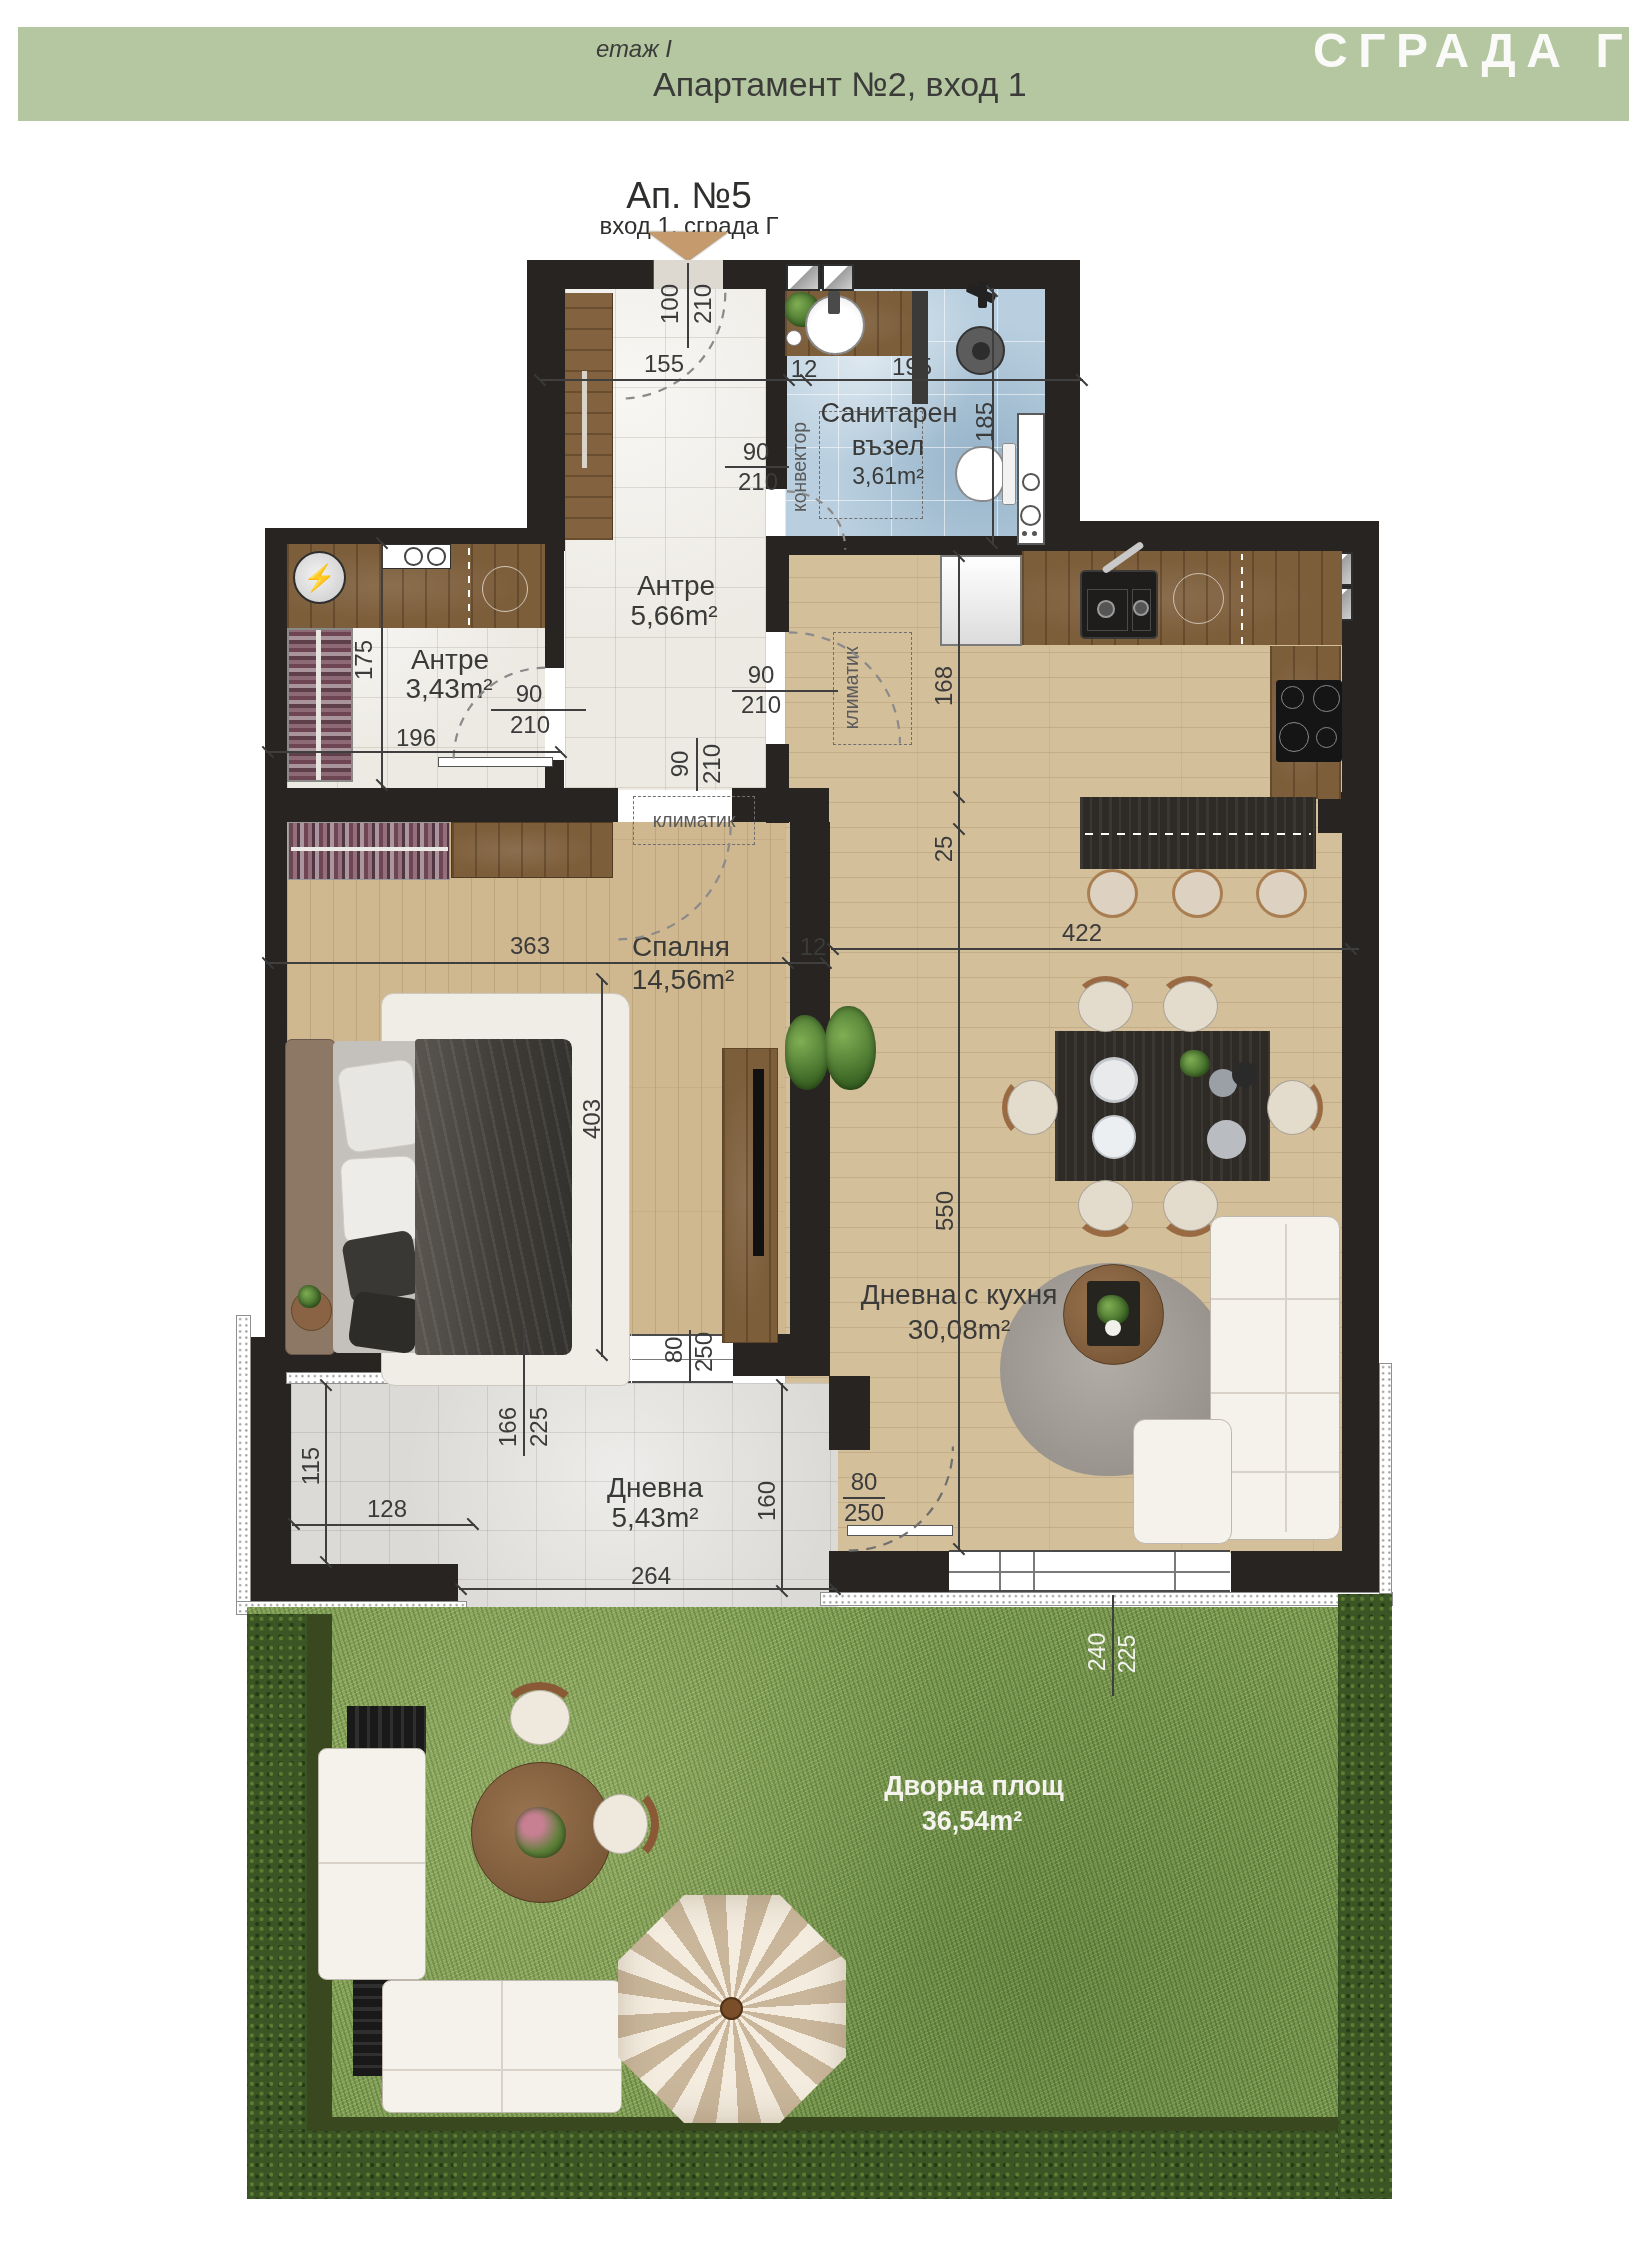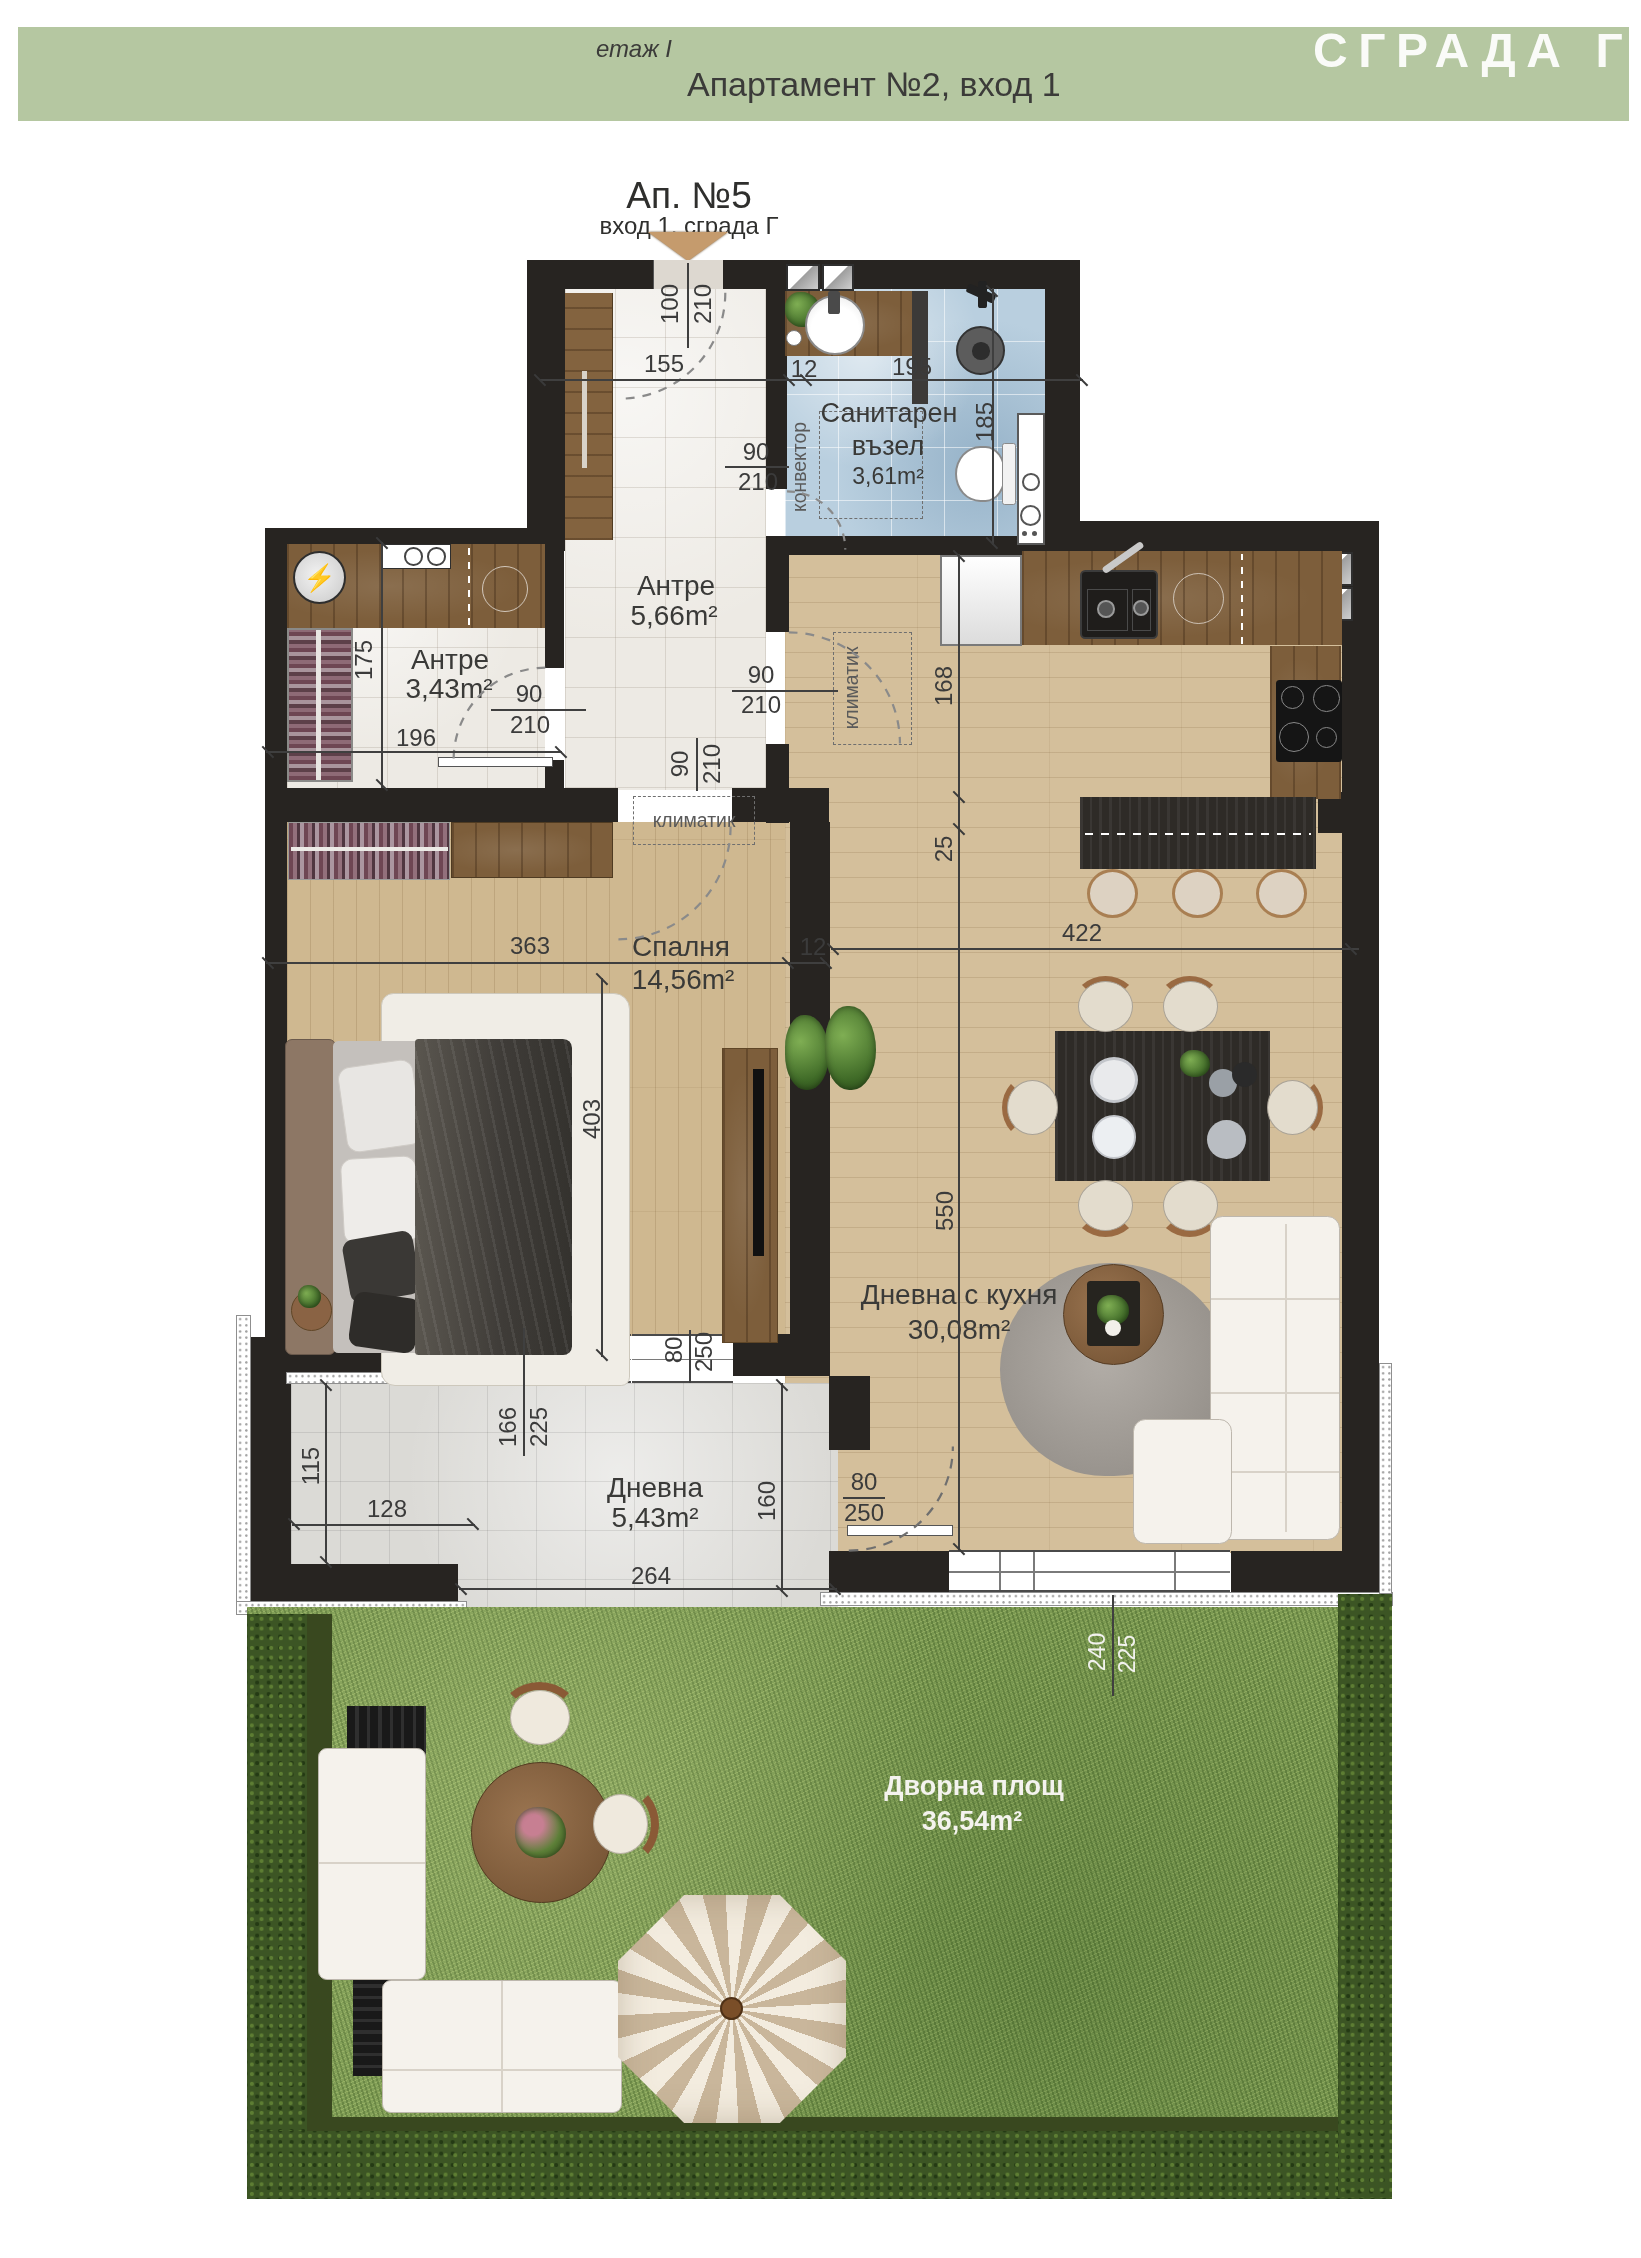--- a/index.html
+++ b/index.html
@@ -38,21 +38,21 @@
   .plant{position:absolute;border-radius:45% 55% 50% 50%;background:radial-gradient(circle at 35% 35%,#7fae53,#3f6a27 70%,#2c4d1a);box-shadow:inset 0 0 7px rgba(0,0,0,.45);}
   .chairback{position:absolute;border:7px solid #9a6a42;border-radius:50%;box-sizing:border-box;background:transparent;}
 </style>
 </head>
 <body>
 
 <div id="canvas">
 
   <div class="abs" style="left:17.6px;top:26.5px;width:1611px;height:94px;background:#b5c7a1;"></div>
   <div class="abs" style="left:596px;top:35px;font-size:24px;font-style:italic;color:#3b3b39;">етаж I</div>
-  <div class="abs" style="left:653px;top:65px;font-size:34px;color:#3b3b39;margin-left:34px;">Апартамент №2, вход 1</div>
+  <div class="abs" style="left:653px;top:65px;font-size:34px;color:#3b3b39;">Апартамент №2, вход 1</div>
   <div class="abs" style="left:1313px;top:23px;font-size:48px;font-weight:bold;letter-spacing:10.6px;color:rgba(255,255,255,.93);">СГРАДА Г</div>
 
   <div class="abs" style="left:689px;top:196px;transform:translate(-50%,-50%);font-size:37px;color:#2f2f2d;">Ап. №5</div>
   <div class="abs" style="left:689px;top:226px;transform:translate(-50%,-50%);font-size:24px;color:#2f2f2d;">вход 1, сграда Г</div>
   <div class="abs" style="left:648px;top:232px;width:0;height:0;border-left:40px solid transparent;border-right:40px solid transparent;border-top:29px solid #c59b6d;filter:drop-shadow(0 0.9px 0.9px #6b5233);"></div>
 
   <div class="marble" style="left:565px;top:287px;width:201px;height:503px;"></div>
   <div class="marble" style="left:287px;top:547px;width:258px;height:241px;"></div>
   <div class="bmarble" style="left:785px;top:288px;width:260px;height:250px;"></div>
   <div class="woodv" style="left:287px;top:822px;width:503px;height:514px;"></div>

